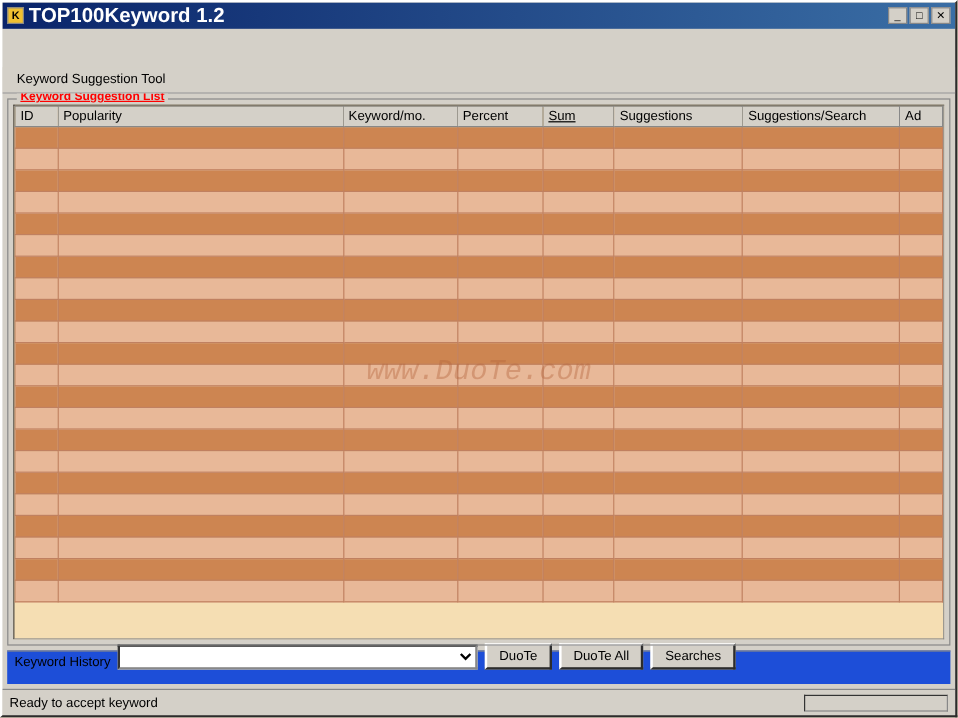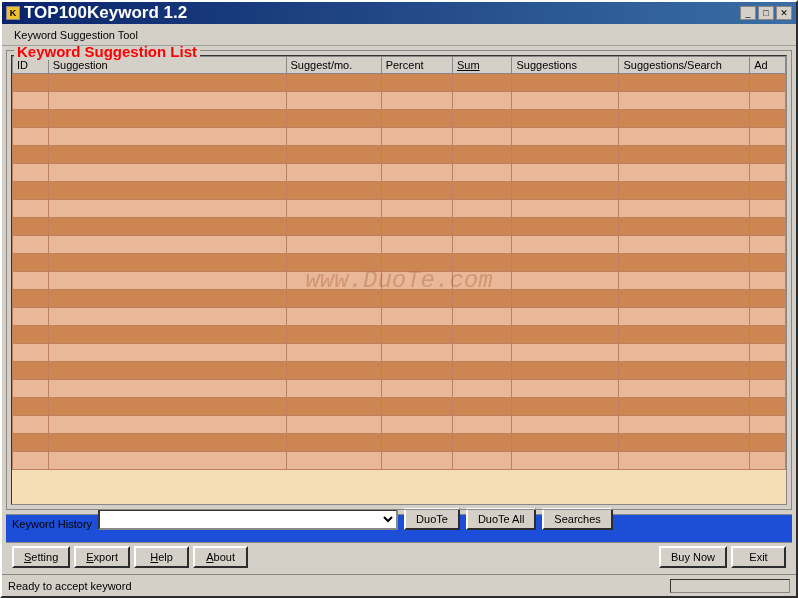--- a/index.html
+++ b/index.html
@@ -61,21 +61,21 @@
       color: #000;
     }
 
     
     .menu-bar {
       background: #d4d0c8;
       border-bottom: 1px solid #a0a0a0;
       padding: 2px 4px;
       height: 22px;
       display: flex;
-      align-items: center;
+      margin-top: 32px;
     }
     .menu-item {
       padding: 2px 8px;
       cursor: pointer;
       font-size: 11px;
     }
 
     
     .data-table-container {
       width: 100%;
@@ -217,26 +217,27 @@
     }
     .group-outer {
       flex: 1;
       position: relative;
       margin-bottom: 4px;
     }
     .group-label {
       position: absolute;
       top: -7px;
       left: 8px;
-      font-size: 15px;
+      font-size: 10px;
       font-weight: bold;
       color: red;
       background: #d4d0c8;
       padding: 0 3px;
       z-index: 2;
+      text-decoration: underline;
     }
     .group-inner {
       border: 1px solid #888;
       height: 100%;
       padding: 4px;
       position: relative;
     }
     .table-wrapper {
       width: 100%;
       height: 100%;
@@ -281,22 +282,22 @@
       <span class="group-label">Keyword Suggestion List</span>
       <div class="group-inner">
         <div class="table-wrapper">
 
           <div class="watermark">www.DuoTe.com</div>
           <div class="data-table-container">
             <table class="data-table">
               <thead>
                 <tr>
                   <th class="col-id">ID</th>
-                  <th class="col-suggestions">Suggestion</th>
-                  <th class="col-searches">Suggest/mo.</th>
+                  <th class="col-suggestions">Popularity</th>
+                  <th class="col-searches">Keyword/mo.</th>
                   <th class="col-percent">Percent</th>
                   <th class="col-sum">Sum</th>
                   <th class="col-popularity">Suggestions</th>
                   <th class="col-popularity-search">Suggestions/Search</th>
                   <th class="col-ad">Ad</th>
                 </tr>
               </thead>
               <tbody id="table-body">
               <tr>
                     <td></td>
@@ -528,29 +529,19 @@
     <div class="bottom-controls">
       <span class="keyword-history-label">Keyword History</span>
       <select class="dropdown-select">
         <option value=""></option>
       </select>
       <button class="win-button">DuoTe</button>
       <button class="win-button">DuoTe All</button>
       <button class="win-button">Searches</button>
     </div>
 
-    <div class="action-buttons">
-      <button class="win-button"><u>S</u>etting</button>
-      <button class="win-button"><u>E</u>xport</button>
-      <button class="win-button"><u>H</u>elp</button>
-      <button class="win-button"><u>A</u>bout</button>
-      <div class="action-buttons-right">
-        <button class="win-button">Buy Now</button>
-        <button class="win-button">Exit</button>
-      </div>
-    </div>
   </div>
 
   <div class="status-bar">
     <span class="status-text">Ready to accept keyword</span>
     <div class="status-progress"></div>
   </div>
 </div>
 
 </body></html>

